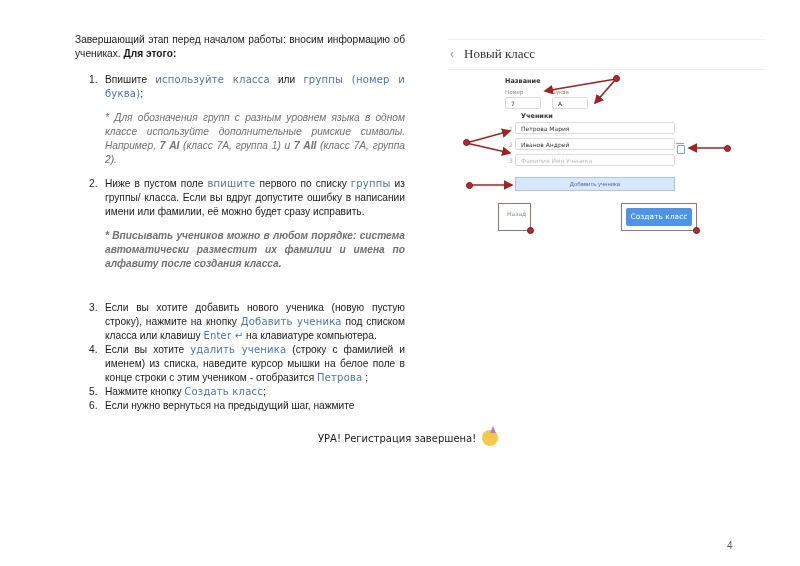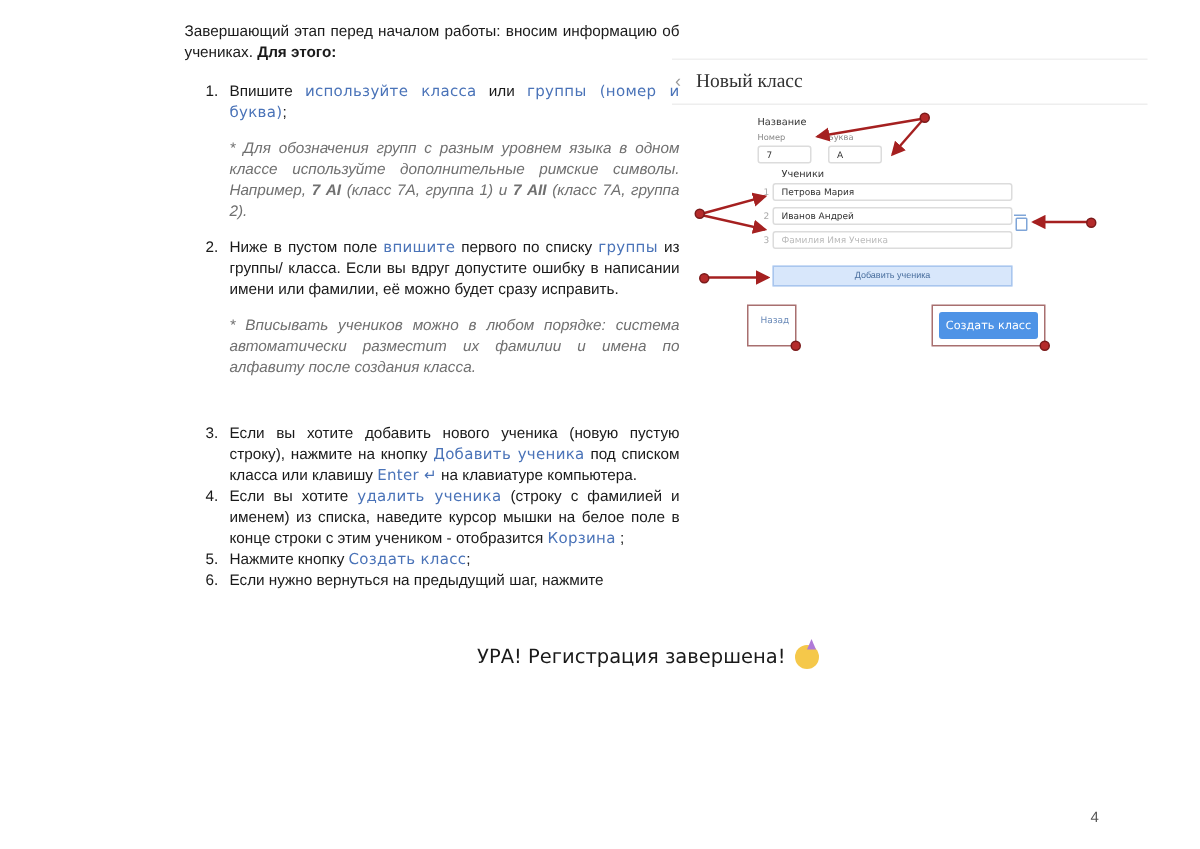--- a/index.html
+++ b/index.html
@@ -1,61 +1,61 @@
 <!DOCTYPE html>
 <html><head>
   <meta charset="utf-8">
   <style>
     html, body { margin: 0; padding: 0; background: #ffffff; }
     body { width: 800px; height: 566px; position: relative; overflow: hidden;
            font-family: "Liberation Sans", sans-serif; color: #1a1a1a; }
     .page { position: absolute; left: 0; top: 0; width: 800px; height: 566px; background: #fff; }
 
-    .left { position: absolute; left: 75px; top: 15px; width: 330px; font-size: 10.2px; line-height: 14px; margin-left: 48px; }
+    .left { position: absolute; left: 75px; top: 33px; width: 330px; font-size: 10.2px; line-height: 14px; }
     .intro { text-align: justify; margin: 0; }
     .intro b { font-weight: bold; }
     .accent { color: #4a73b8; font-family: "DejaVu Sans", sans-serif; font-size: 10px; letter-spacing: 0.2px; }
     .li { position: relative; padding-left: 30px; text-align: justify; }
     .li .num { position: absolute; left: 14px; top: 0; }
     .note { font-style: italic; color: #707070; padding-left: 30px; text-align: justify; }
     .li1 { margin-top: 12px; }
     .note1 { margin-top: 10px; }
     .li2 { margin-top: 10px; }
-    .note2 { margin-top: 10px; }
+    .note2 { margin-top: 10px; font-weight: bold; }
     .li3 { margin-top: 30px; }
 
     .right { position: absolute; left: 440px; top: 35px; width: 325px; height: 210px; }
     .hdr-top-line { position: absolute; left: 8px; right: 0; top: 4px; height: 1px; background: #f0f0f0; }
     .hdr { position: absolute; left: 10px; top: 8px; height: 22px; display: flex; align-items: center; }
     .back-chev { color: #999; font-size: 12px; margin-right: 10px; }
     .title { font-family: Liberation Serif, serif; font-size: 13px; color: #333; }
     .hdr-line { position: absolute; left: 8px; right: 0; top: 34px; height: 1px; background: #eeeeee; }
 
     .form { position: absolute; left: 65px; top: 40px; width: 250px; font-family: "DejaVu Sans", sans-serif; }
-    .lbl-bold { font-size: 6.5px; font-weight: normal; color: #333; }
+    .lbl-bold { font-size: 6.5px; font-weight: bold; color: #333; }
     .lbl-small { font-size: 5.5px; color: #888; }
     .inp { position: absolute; height: 12px; border: 1px solid #dcdcdc; border-radius: 2px; background: #fff;
            font-size: 6px; color: #333; padding-left: 5px; line-height: 12px; box-sizing: border-box; }
     .row-num { position: absolute; font-size: 6px; color: #aaa; }
     .placeholder { color: #bbb; }
     .add-btn { position: absolute; left: 10px; top: 137px; width: 160px; height: 14px; background: #d8e7fb;
                border: 1px solid #a9c6ee; font-size: 6px; color: #4a6f9e; text-align: center; line-height: 12px; box-sizing: border-box; }
     .trash { position: absolute; left: 237px; top: 110px; width: 6px; height: 7px; border: 1px solid #7fa5d8; border-radius: 1px; }
     .trash:before { content: ""; position: absolute; left: -2px; top: -3px; width: 8px; height: 1px; background: #7fa5d8; }
 
     .back-box { position: absolute; left: 58px; top: 168px; width: 33px; height: 28px; border: 1px solid #a86f6f;
                 font-size: 6px; color: #6a8ab8; box-sizing: border-box; padding: 6px 0 0 8px; font-family: "DejaVu Sans", sans-serif; }
     .create-box { position: absolute; left: 181px; top: 168px; width: 76px; height: 28px; border: 1px solid #a86f6f; box-sizing: border-box; }
     .create-btn { position: absolute; left: 4px; top: 4px; width: 66px; height: 18px; background: #4e93e6; border-radius: 2px;
                   color: #fff; font-size: 7.5px; line-height: 18px; text-align: center; font-family: "DejaVu Sans", sans-serif; }
 
     .marker { position: absolute; width: 7px; height: 7px; border-radius: 50%; background: #b52b2b; border: 1px solid #7a1a1a; box-sizing: border-box; }
     svg.arrows { position: absolute; left: 0; top: 0; width: 325px; height: 210px; pointer-events: none; }
 
-    .final { position: absolute; left: 318px; top: 430px; font-family: "DejaVu Sans", sans-serif; font-size: 13px; color: #1a1a1a; display: flex; align-items: center; }
+    .final { position: absolute; left: 318px; top: 430px; font-family: "DejaVu Sans", sans-serif; font-size: 10px; color: #1a1a1a; display: flex; align-items: center; }
     .emoji { display: inline-block; width: 16px; height: 16px; border-radius: 50%; background: #f5c84a; margin-left: 6px; position: relative; }
     .emoji:after { content: ""; position: absolute; left: 8px; top: -4px; width: 0; height: 0; border-left: 3px solid transparent; border-right: 3px solid transparent; border-bottom: 7px solid #b07ad8; }
     .page-num { position: absolute; left: 727px; top: 540px; font-size: 10px; color: #555; }
   </style>
 </head>
 <body>
 
 <div class="page">
 
   <div class="left">
@@ -95,21 +95,21 @@
       <span class="accent">Добавить ученика</span>
       <span>под списком класса или клавишу</span>
       <span class="accent">Enter ↵</span>
       <span>на клавиатуре компьютера.</span>
     </div>
     <div class="li">
       <span class="num">4.</span>
       <span>Если вы хотите</span>
       <span class="accent">удалить ученика</span>
       <span>(строку с фамилией и именем) из списка, наведите курсор мышки на белое поле в конце строки с этим учеником - отобразится</span>
-      <span class="accent">Корзина</span>
+      <span class="accent">Петрова</span>
       <span>;</span>
     </div>
     <div class="li">
       <span class="num">5.</span>
       <span>Нажмите кнопку</span>
       <span class="accent">Создать класс</span><span>;</span>
     </div>
     <div class="li">
       <span class="num">6.</span>
       <span>Если нужно вернуться на предыдущий шаг, нажмите</span>

